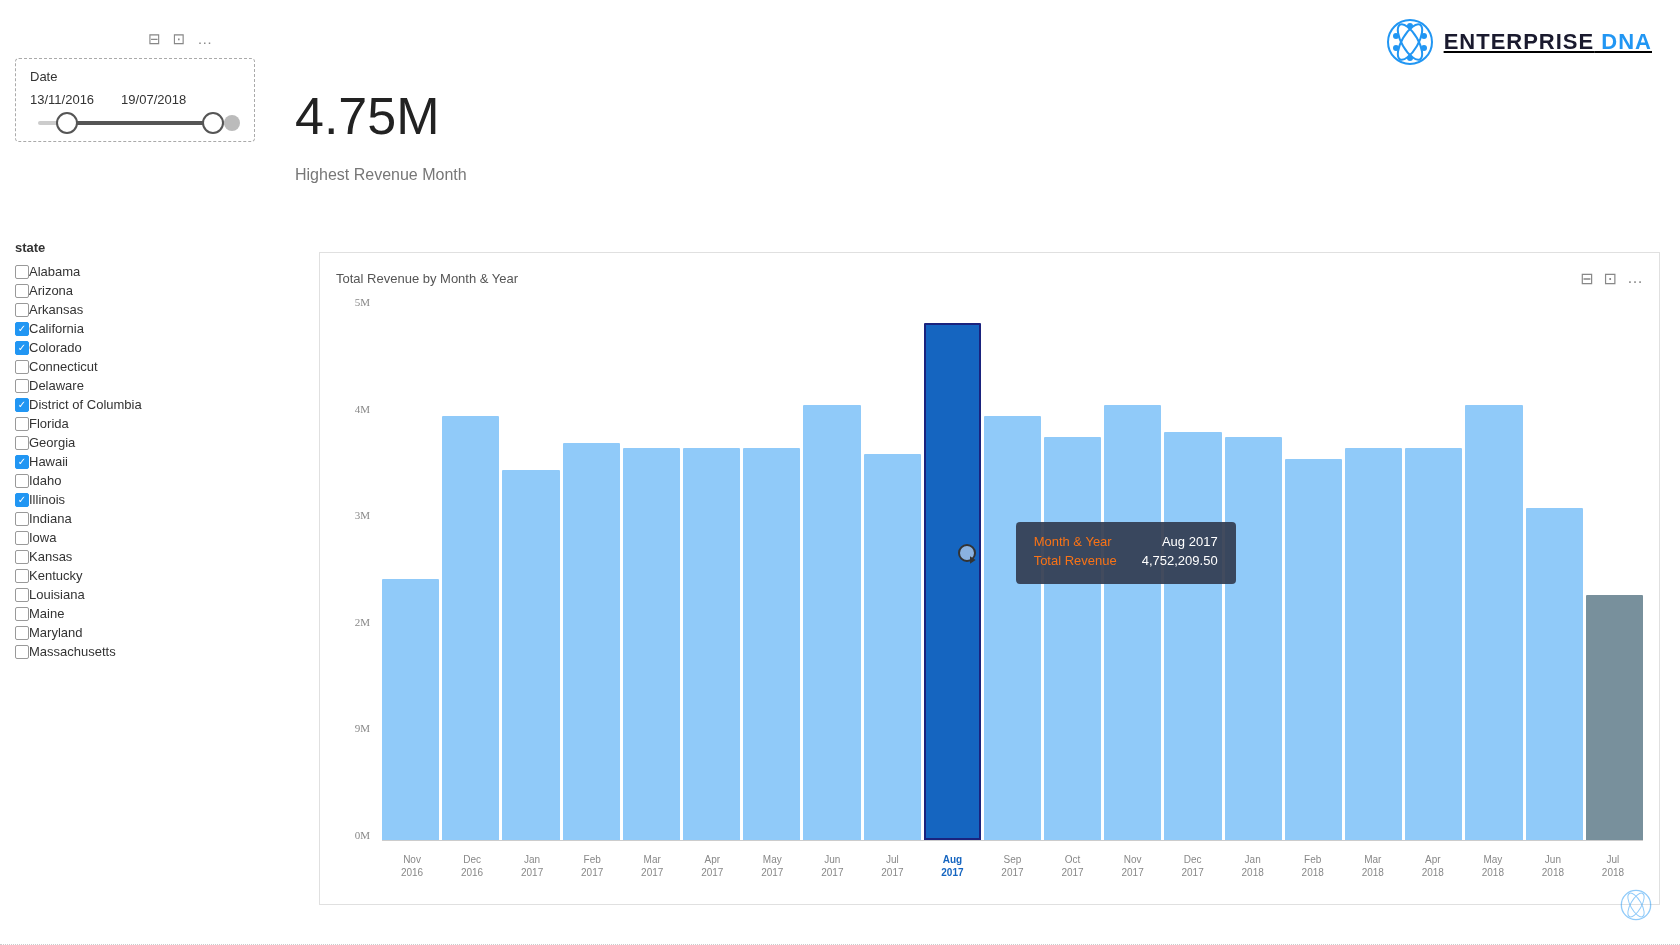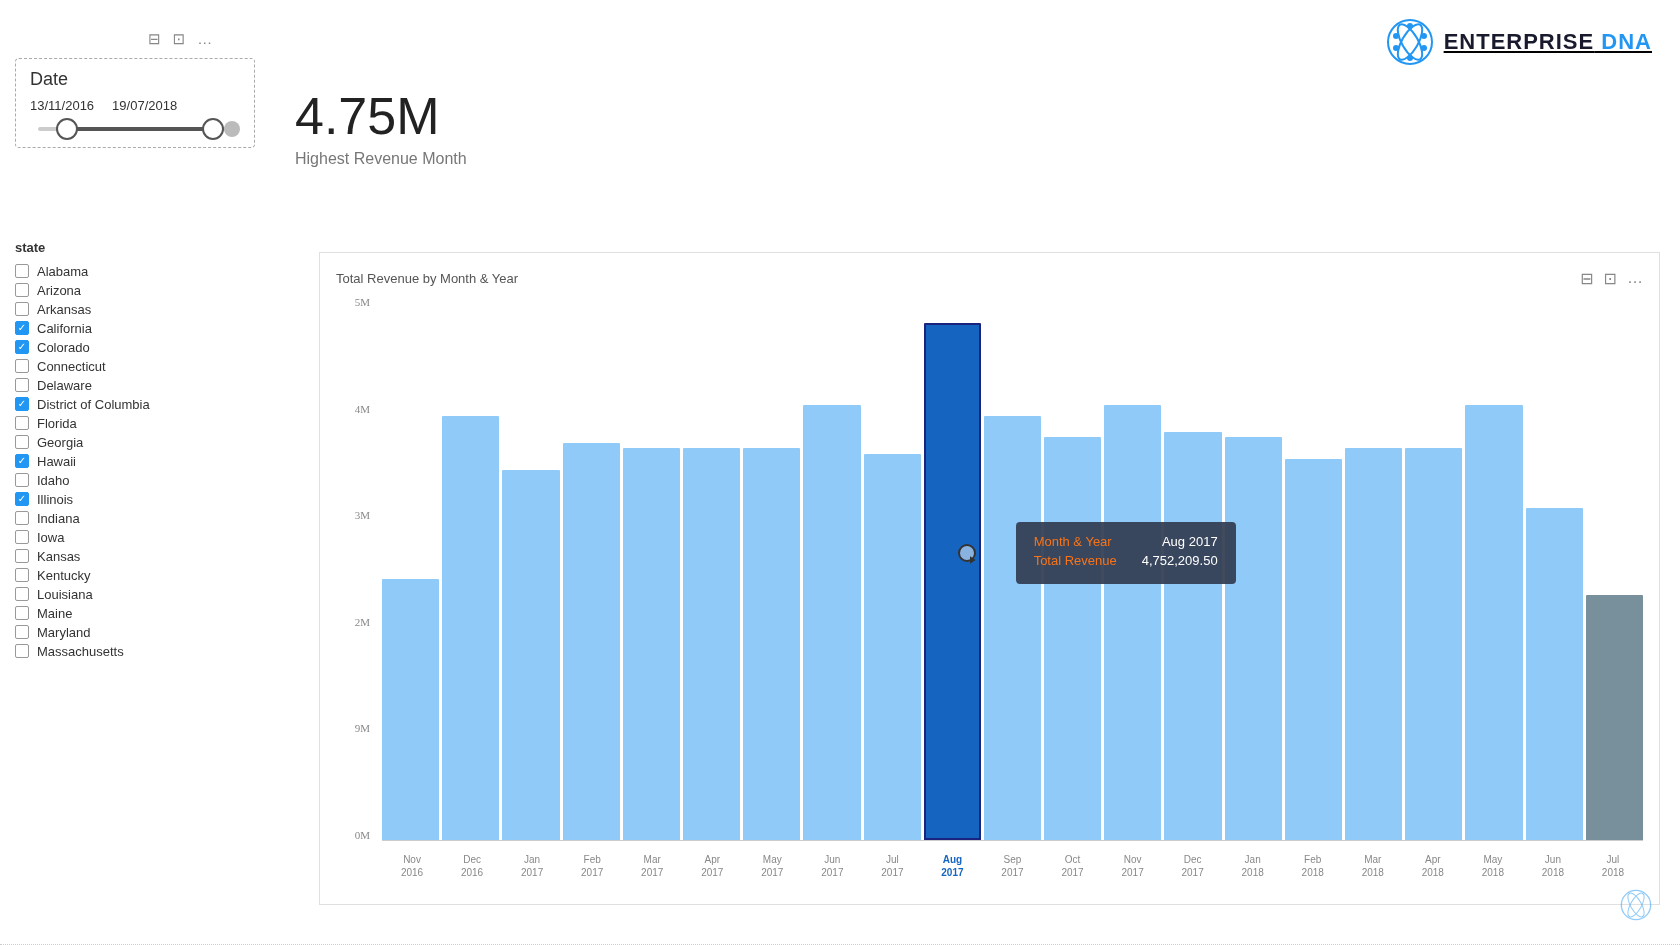--- a/index.html
+++ b/index.html
@@ -32,27 +32,27 @@
       position: absolute;
       top: 58px;
       left: 15px;
       border: 1.5px dashed #aaa;
       border-radius: 4px;
       padding: 10px 14px 16px 14px;
       width: 240px;
       background: #fff;
     }
     .date-filter-label {
-      font-size: 18px;
+      font-size: 13px;
       color: #333;
       margin-bottom: 8px;
     }
     .date-values {
       display: flex;
-      gap: 18px;
+      gap: 27px;
       font-size: 13px;
       color: #333;
       margin-bottom: 14px;
     }
     .slider-track {
       position: relative;
       height: 4px;
       background: #ccc;
       border-radius: 2px;
       margin: 0 8px;
@@ -96,21 +96,21 @@
     }
     .metric-value {
       font-size: 52px;
       font-weight: 300;
       color: #222;
       line-height: 1;
     }
     .metric-label {
       font-size: 16px;
       color: #777;
-      margin-top: 8px;
+      margin-top: 24px;
     }
 
     
     .state-filter {
       position: absolute;
       top: 240px;
       left: 15px;
       width: 240px;
     }
     .state-filter-label {
@@ -119,22 +119,22 @@
       color: #333;
       margin-bottom: 8px;
     }
     .state-list {
       display: flex;
       flex-direction: column;
       gap: 2px;
     }
     .state-item {
       display: flex;
-      align-items: flex-start;
-      gap: 8px;
+      align-items: center;
+      gap: 0;
       font-size: 13px;
       color: #333;
       padding: 1px 0;
       cursor: pointer;
     }
     .checkbox {
       width: 14px;
       height: 14px;
       border: 1.5px solid #999;
       border-radius: 2px;

